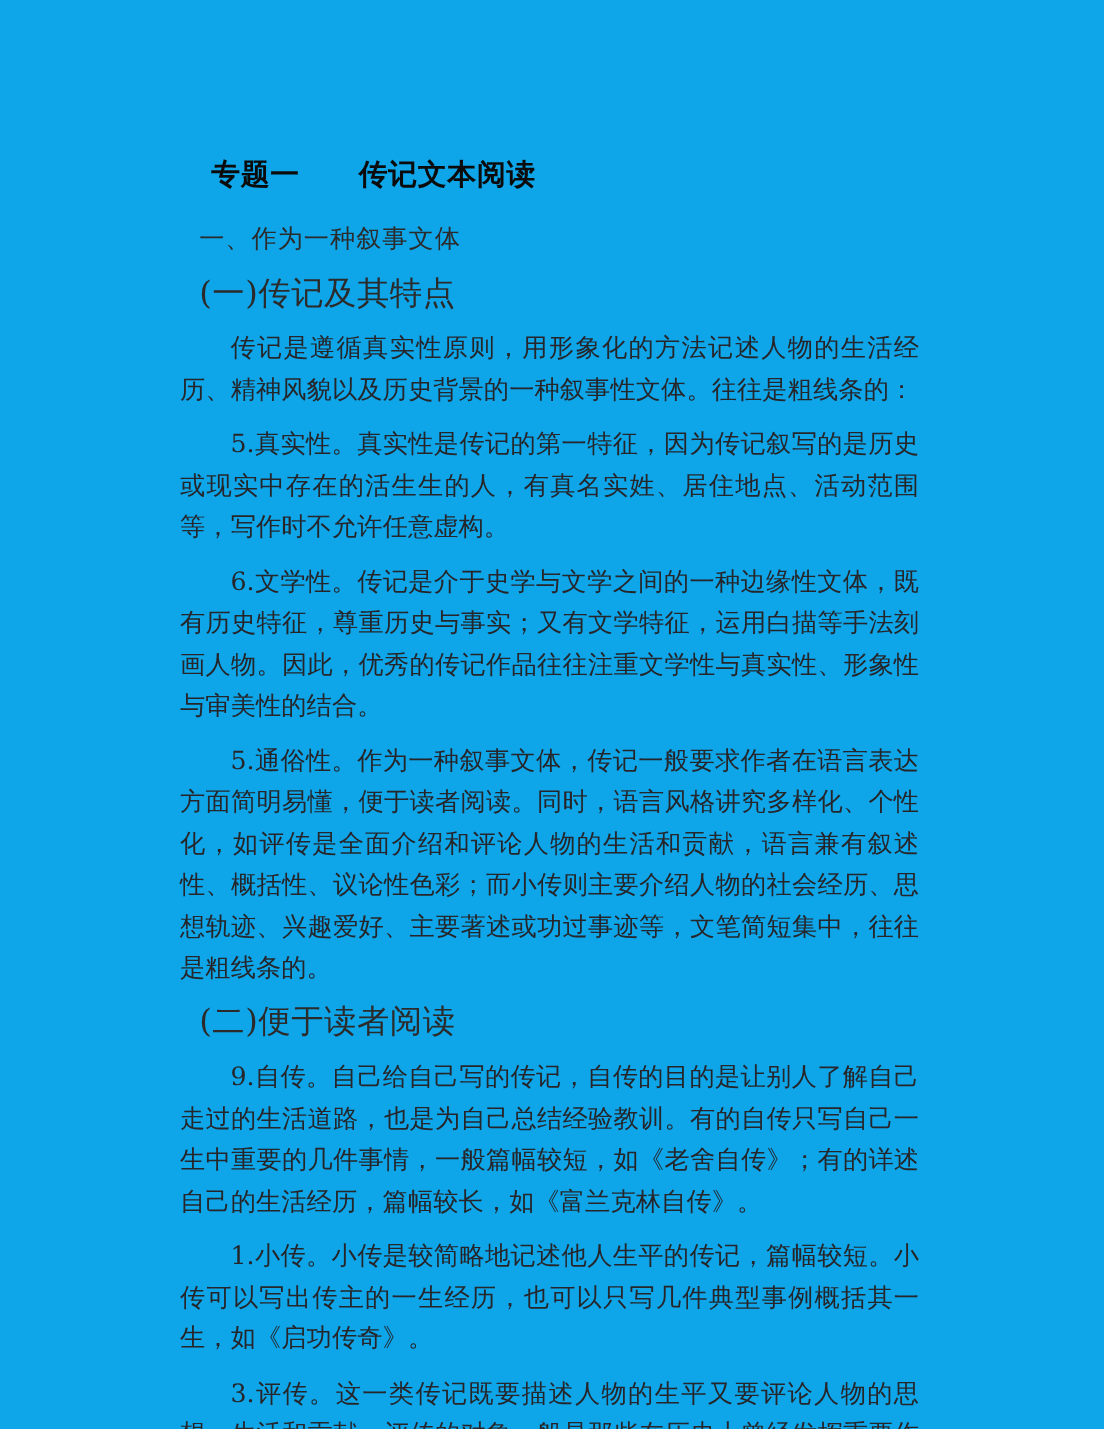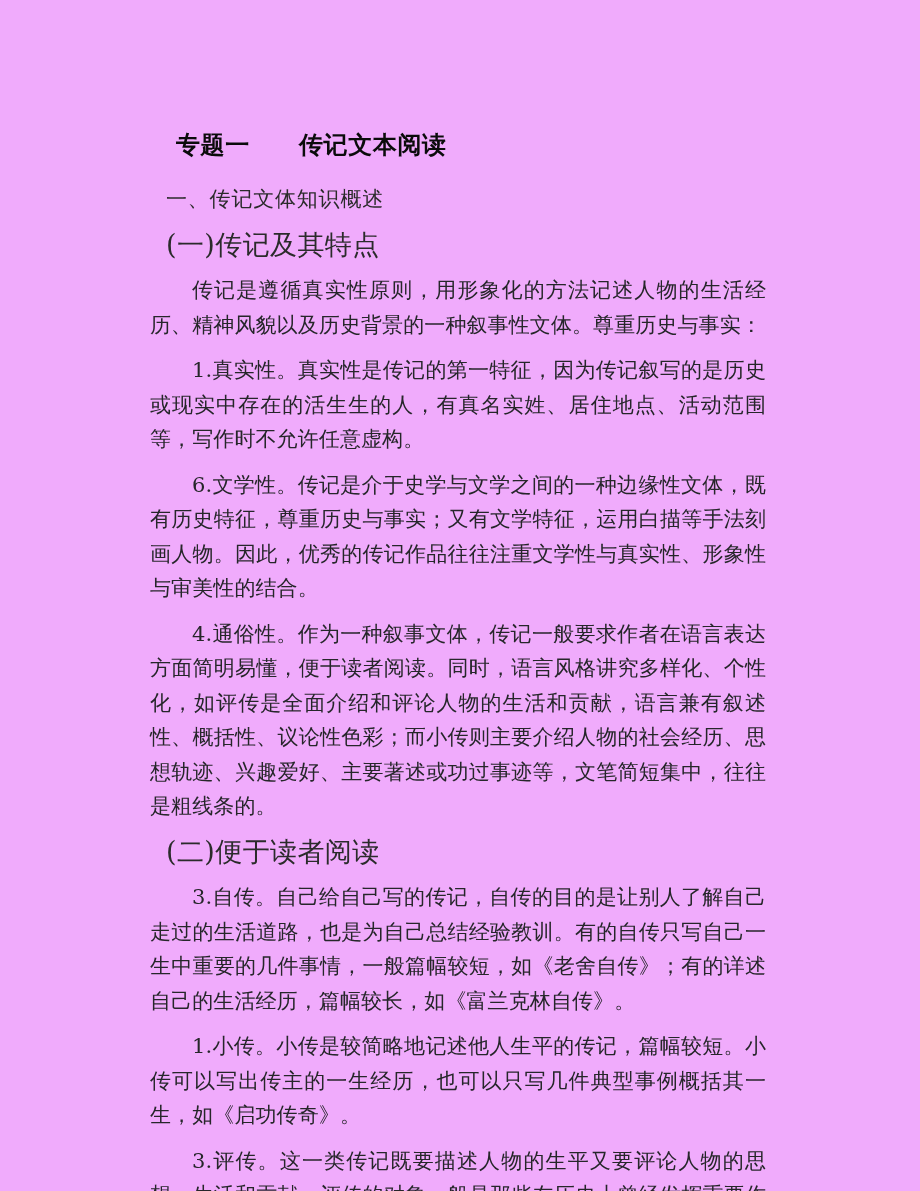--- a/index.html
+++ b/index.html
@@ -7,21 +7,21 @@
     margin: 0;
     padding: 0;
     background: #ffffff;
   }
 
   .page {
     position: relative;
     width: 920px;
     height: 1191px;
     margin: 0 auto;
-    background: #f0abfc;
+    background: #0ea5e9;
     overflow: hidden;
     box-sizing: border-box;
   }
 
   .content {
     position: absolute;
     left: 150px;
     top: 128px;
     width: 616px;
   }
@@ -89,34 +89,34 @@
   }
 </style>
 </head>
 <body>
 
 <div class="page">
   <div class="content">
 
     <h1 class="doc-title">专题一　　传记文本阅读</h1>
 
-    <div class="h1-cn">一、传记文体知识概述</div>
+    <div class="h1-cn">一、作为一种叙事文体</div>
 
     <div class="h2-cn">(一)传记及其特点</div>
 
-    <p class="para">传记是遵循真实性原则，用形象化的方法记述人物的生活经历、精神风貌以及历史背景的一种叙事性文体。尊重历史与事实：</p>
+    <p class="para">传记是遵循真实性原则，用形象化的方法记述人物的生活经历、精神风貌以及历史背景的一种叙事性文体。往往是粗线条的：</p>
 
-    <p class="para">1.真实性。真实性是传记的第一特征，因为传记叙写的是历史或现实中存在的活生生的人，有真名实姓、居住地点、活动范围等，写作时不允许任意虚构。</p>
+    <p class="para">5.真实性。真实性是传记的第一特征，因为传记叙写的是历史或现实中存在的活生生的人，有真名实姓、居住地点、活动范围等，写作时不允许任意虚构。</p>
 
     <p class="para">6.文学性。传记是介于史学与文学之间的一种边缘性文体，既有历史特征，尊重历史与事实；又有文学特征，运用白描等手法刻画人物。因此，优秀的传记作品往往注重文学性与真实性、形象性与审美性的结合。</p>
 
-    <p class="para">4.通俗性。作为一种叙事文体，传记一般要求作者在语言表达方面简明易懂，便于读者阅读。同时，语言风格讲究多样化、个性化，如评传是全面介绍和评论人物的生活和贡献，语言兼有叙述性、概括性、议论性色彩；而小传则主要介绍人物的社会经历、思想轨迹、兴趣爱好、主要著述或功过事迹等，文笔简短集中，往往是粗线条的。</p>
+    <p class="para">5.通俗性。作为一种叙事文体，传记一般要求作者在语言表达方面简明易懂，便于读者阅读。同时，语言风格讲究多样化、个性化，如评传是全面介绍和评论人物的生活和贡献，语言兼有叙述性、概括性、议论性色彩；而小传则主要介绍人物的社会经历、思想轨迹、兴趣爱好、主要著述或功过事迹等，文笔简短集中，往往是粗线条的。</p>
 
     <div class="h2-cn">(二)便于读者阅读</div>
 
-    <p class="para">3.自传。自己给自己写的传记，自传的目的是让别人了解自己走过的生活道路，也是为自己总结经验教训。有的自传只写自己一生中重要的几件事情，一般篇幅较短，如《老舍自传》；有的详述自己的生活经历，篇幅较长，如《富兰克林自传》。</p>
+    <p class="para">9.自传。自己给自己写的传记，自传的目的是让别人了解自己走过的生活道路，也是为自己总结经验教训。有的自传只写自己一生中重要的几件事情，一般篇幅较短，如《老舍自传》；有的详述自己的生活经历，篇幅较长，如《富兰克林自传》。</p>
 
     <p class="para">1.小传。小传是较简略地记述他人生平的传记，篇幅较短。小传可以写出传主的一生经历，也可以只写几件典型事例概括其一生，如《启功传奇》。</p>
 
     <p class="para para-clipped">3.评传。这一类传记既要描述人物的生平又要评论人物的思想、生活和贡献。评传的对象一般是那些在历史上曾经发挥重要作用的哲</p>
 
   </div>
 </div>
 
 </body></html>

